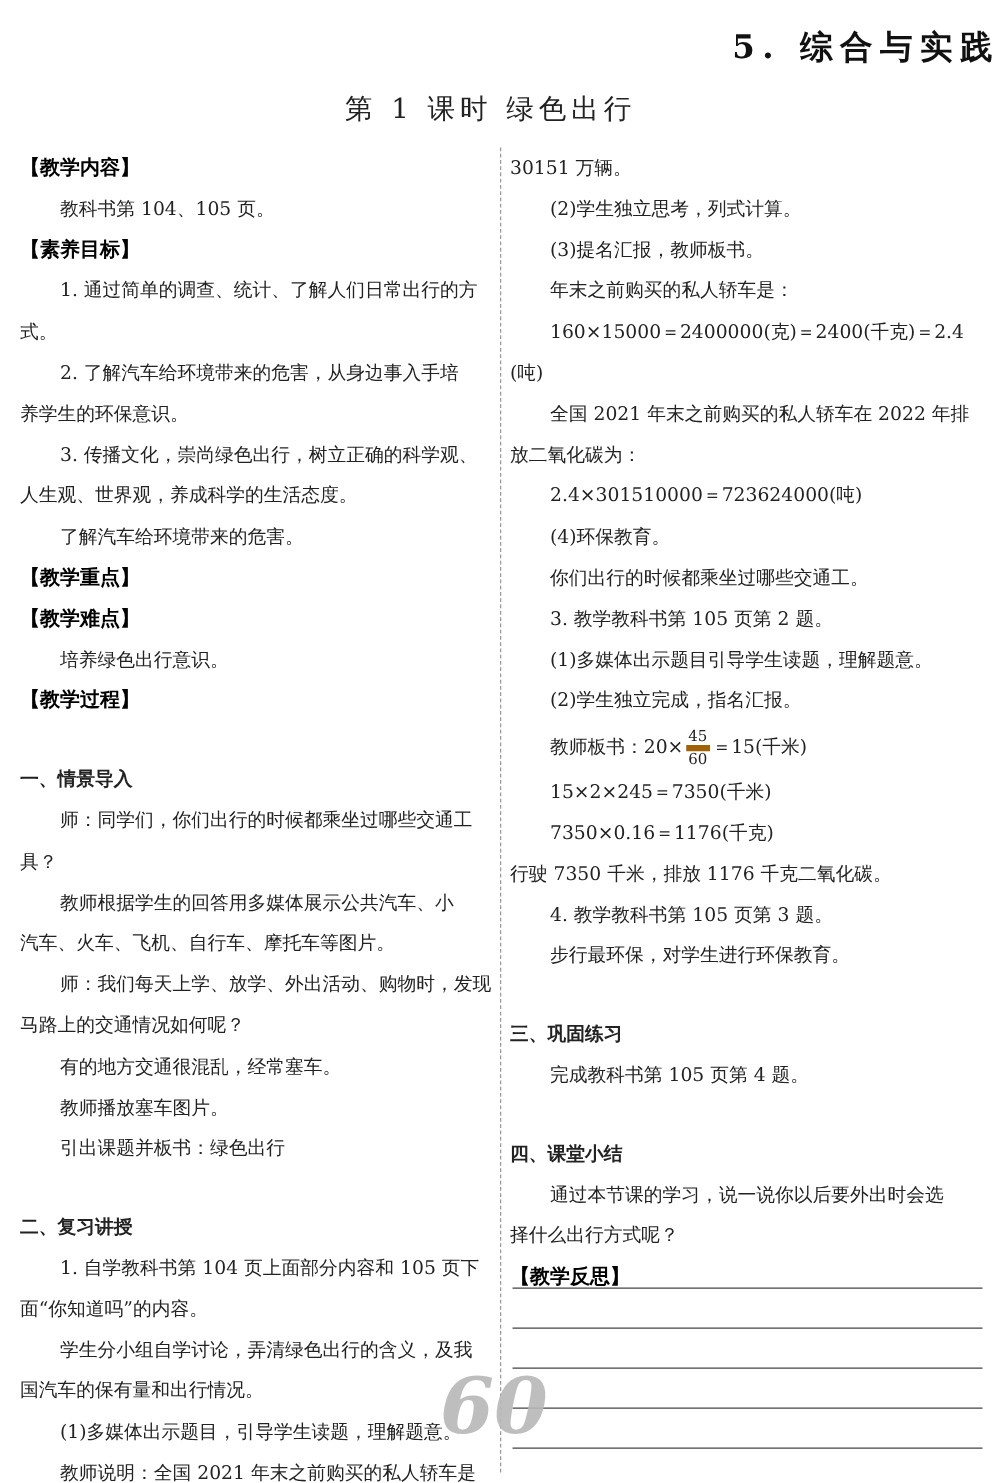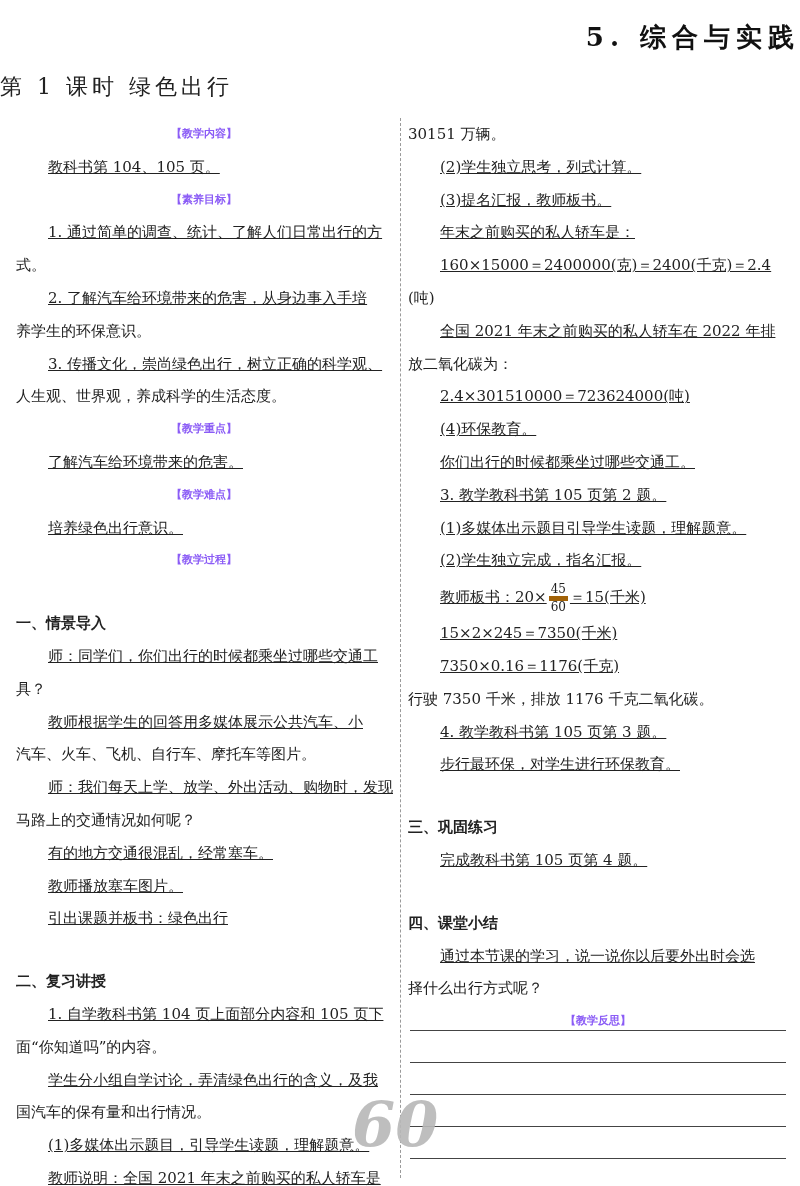--- a/index.html
+++ b/index.html
@@ -1,30 +1,30 @@
 <!DOCTYPE html>
 <html><head>
 <meta charset="utf-8">
 <style>
   html, body { margin: 0; padding: 0; background: #ffffff; }
   body { width: 800px; height: 1186px; position: relative; overflow: hidden;
          font-family: "DejaVu Serif", "Liberation Serif", serif; color: #222; }
   .title { position: absolute; top: 20px; left: 0; width: 800px; text-align: right;
            font-size: 26px; font-weight: bold; letter-spacing: 6px; color: #111; }
-  .subtitle { position: absolute; top: 72px; left: 0; width: 785px; 
+  .subtitle { position: absolute; top: 72px; left: 0; width: 785px; text-align: center;
               font-size: 22px; letter-spacing: 4px; color: #222; }
   .col { position: absolute; top: 118px; }
   .col.left { left: 16px; width: 376px; }
   .col.right { left: 408px; width: 380px; }
   .divider { position: absolute; left: 400px; top: 118px; height: 1060px;
              border-left: 1px dashed #9a9a9a; }
   .line { height: 32.8px; line-height: 32.8px; font-size: 15px; white-space: nowrap; overflow: visible; }
-  .indent { padding-left: 32px; text-decoration: underline; }
-  .head-magenta { color: #8b5cf6; font-family: "DejaVu Sans", "Liberation Sans", sans-serif;
-                  font-size: 11px; font-weight: bold; text-align: center; }
+  .indent { padding-left: 32px; }
+  .head-magenta { color: #000000; font-family: "DejaVu Sans", "Liberation Sans", sans-serif;
+                  font-size: 16px; font-weight: bold; }
   .head-section { font-family: "DejaVu Sans", "Liberation Sans", sans-serif; font-weight: bold; font-size: 15px; margin-top: 30px; }
   .frac { display: inline-block; vertical-align: middle; text-align: center; font-size: 12px; line-height: 13px; margin: 0 2px; }
   .frac .num { display: block; border-bottom: 5px solid #a16207; padding: 0 2px; }
   .frac .den { display: block; padding: 0 2px; }
   .rule { height: 1px; background: #444; width: 376px; margin-left: 2px; }
   .rules { position: absolute; left: 408px; top: 1030px; }
   .rules .rule { margin-bottom: 31px; }
   .page-num { position: absolute; left: 352px; top: 1088px; font-size: 62px;
               font-style: italic; font-weight: bold; color: #b8b8b8;
               font-family: "DejaVu Serif", "Liberation Serif", serif; opacity: 0.9; }
@@ -40,22 +40,22 @@
 <div class="col left">
   <div class="line head-magenta">【教学内容】</div>
   <div class="line indent">教科书第 104、105 页。</div>
   <div class="line head-magenta">【素养目标】</div>
   <div class="line indent">1. 通过简单的调查、统计、了解人们日常出行的方</div>
   <div class="line">式。</div>
   <div class="line indent">2. 了解汽车给环境带来的危害，从身边事入手培</div>
   <div class="line">养学生的环保意识。</div>
   <div class="line indent">3. 传播文化，崇尚绿色出行，树立正确的科学观、</div>
   <div class="line">人生观、世界观，养成科学的生活态度。</div>
+  <div class="line indent">了解汽车给环境带来的危害。</div>
   <div class="line head-magenta">【教学重点】</div>
-  <div class="line indent">了解汽车给环境带来的危害。</div>
   <div class="line head-magenta">【教学难点】</div>
   <div class="line indent">培养绿色出行意识。</div>
   <div class="line head-magenta">【教学过程】</div>
   <div class="line head-section">一、情景导入</div>
   <div class="line indent">师：同学们，你们出行的时候都乘坐过哪些交通工</div>
   <div class="line">具？</div>
   <div class="line indent">教师根据学生的回答用多媒体展示公共汽车、小</div>
   <div class="line">汽车、火车、飞机、自行车、摩托车等图片。</div>
   <div class="line indent">师：我们每天上学、放学、外出活动、购物时，发现</div>
   <div class="line">马路上的交通情况如何呢？</div>

